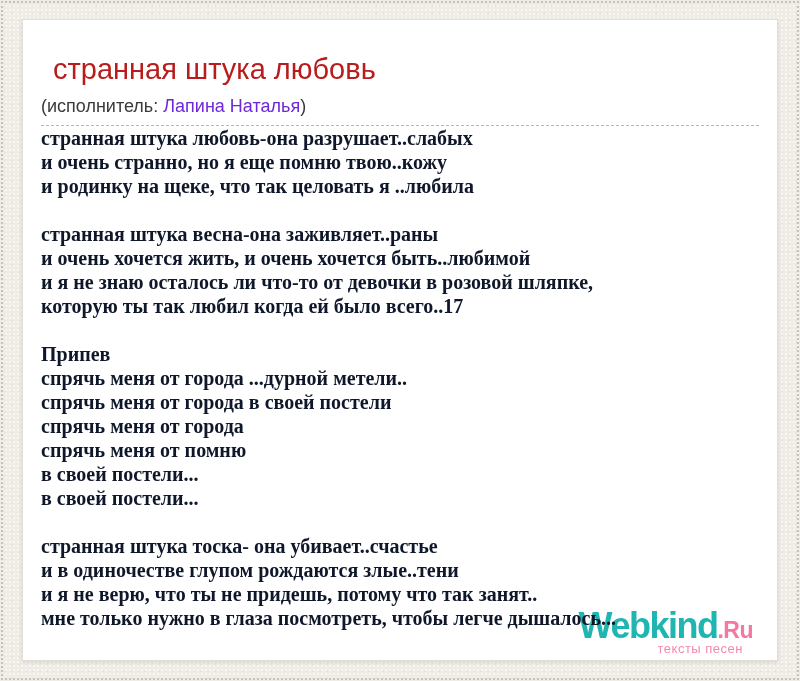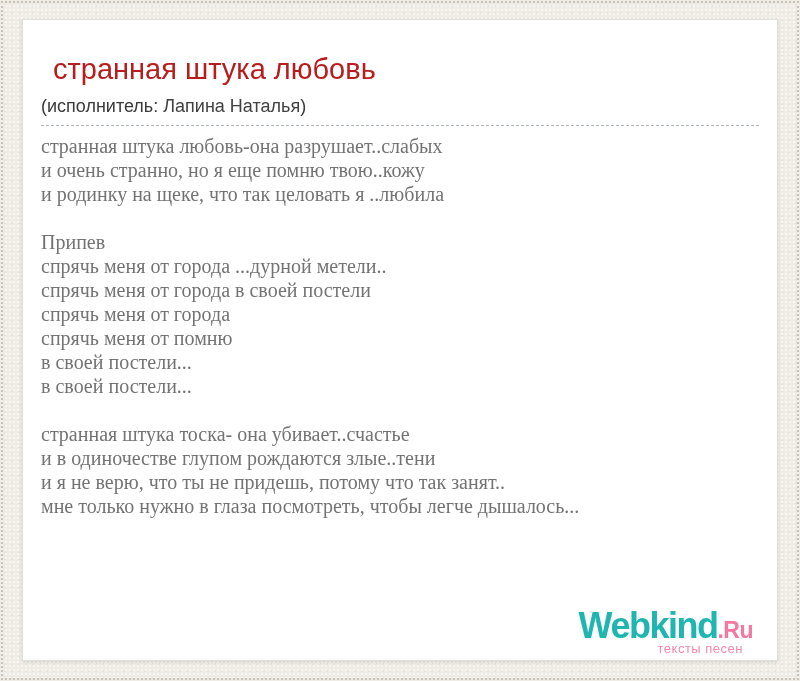--- a/index.html
+++ b/index.html
@@ -48,33 +48,33 @@
     margin: 12px;
   }
   .artist-row {
     font-size: 18px;
     color: #3a3a3a;
     margin-top: 5px;
     padding-bottom: 8px;
     border-bottom: 1px dashed #b2b8c2;
   }
   .artist-link {
-    color: #404040;
+    color: #6d28d9;
     text-decoration: none;
     cursor: pointer;
   }
   .lyrics {
     position: relative;
     z-index: 2;
-    margin-top: 8px;
+    margin-top: 0;
     font-family: "Liberation Serif", "DejaVu Serif", serif;
-    font-weight: 400;
+    font-weight: 700;
     font-size: 20px;
     line-height: 24px;
-    color: #737373;
+    color: #0f172a;
   }
   .stanza {
     margin: 0 0 24px 0;
   }
   .lyric-line {
     white-space: pre-wrap;
   }
   .logo {
     position: absolute;
     right: 24px;
@@ -117,20 +117,26 @@
   <div class="artist-row"><span>(исполнитель: </span><a class="artist-link">Лапина Наталья</a><span>)</span></div>
 
   <div class="lyrics">
 
     <div class="stanza">
       <div class="lyric-line">странная штука любовь-она разрушает..слабых</div>
       <div class="lyric-line">и очень странно, но я еще помню твою..кожу</div>
       <div class="lyric-line">и родинку на щеке, что так целовать я ..любила</div>
     </div>
 
+    <div class="stanza">
+      <div class="lyric-line">странная штука весна-она заживляет..раны</div>
+      <div class="lyric-line">и очень хочется жить, и очень хочется быть..любимой</div>
+      <div class="lyric-line">и я не знаю осталось ли что-то от девочки в розовой шляпке,</div>
+      <div class="lyric-line">которую ты так любил когда ей было всего..17</div>
+    </div>
 
     <div class="stanza">
       <div class="lyric-line">Припев</div>
       <div class="lyric-line">спрячь меня от города ...дурной метели..</div>
       <div class="lyric-line">спрячь меня от города в своей постели</div>
       <div class="lyric-line">спрячь меня от города</div>
       <div class="lyric-line">спрячь меня от помню</div>
       <div class="lyric-line">в своей постели...</div>
       <div class="lyric-line">в своей постели...</div>
     </div>

